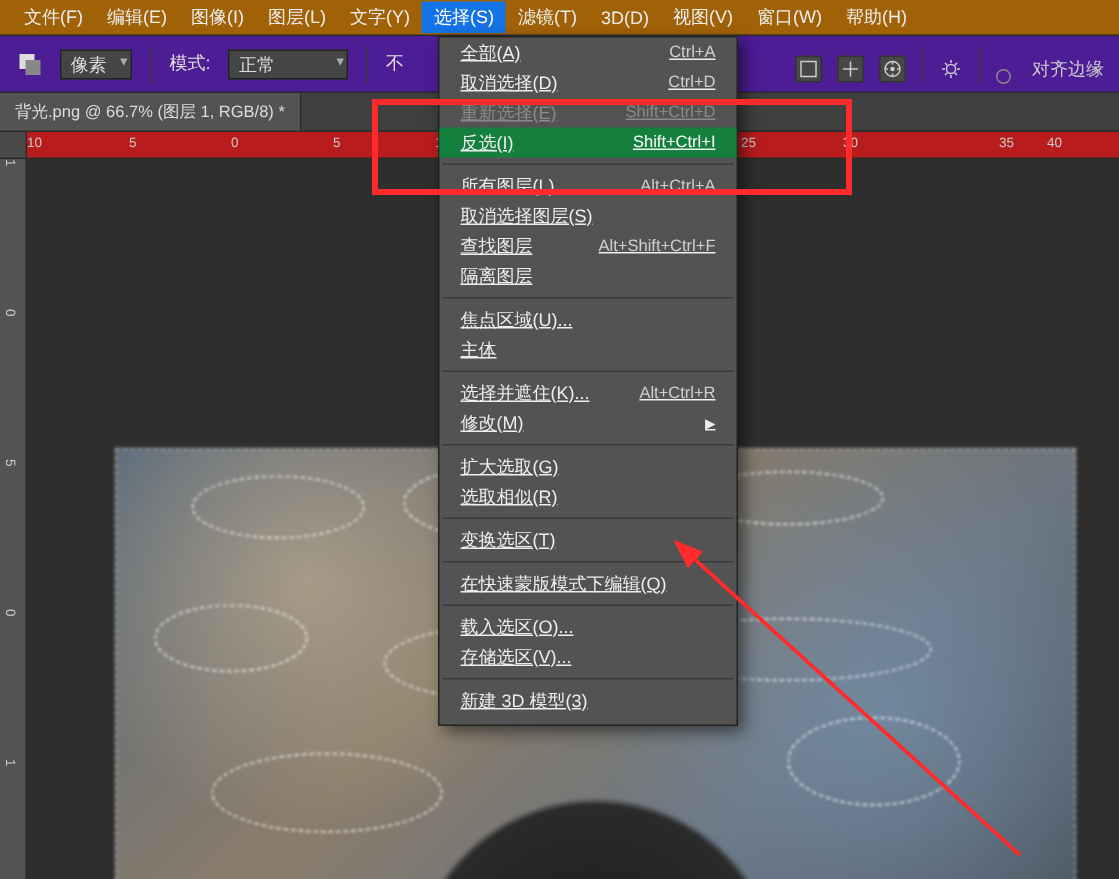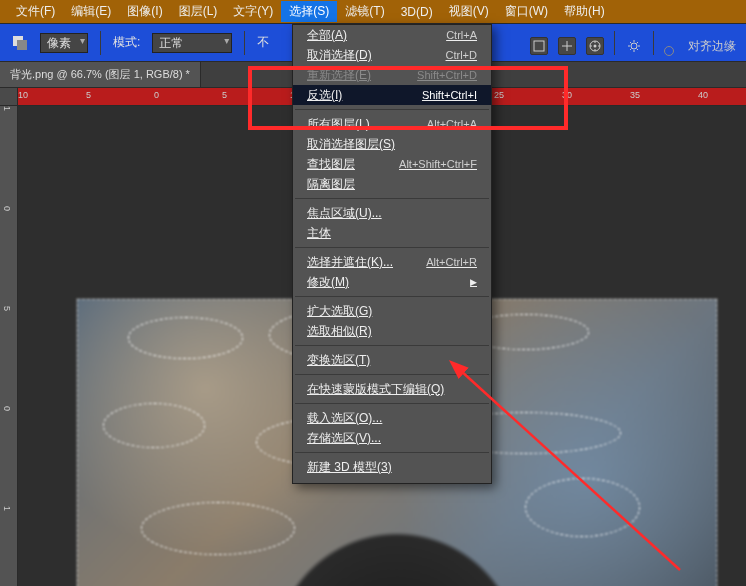--- a/index.html
+++ b/index.html
@@ -1,20 +1,20 @@
 <!DOCTYPE html>
 <html><head>
 <meta charset="utf-8">
 <style>
 * { margin: 0; padding: 0; box-sizing: border-box; }
 body { background: #535353; font-family: "Microsoft YaHei", sans-serif; font-size: 12px; color: #e0e0e0; width: 746px; height: 586px; overflow: hidden; position: relative; }
 .menubar { background: #a16207; height: 24px; display: flex; align-items: center; padding-left: 8px; border-bottom: 1px solid #2a2a2a; }
 .menubar-item { padding: 2px 8px; cursor: pointer; color: #eee; }
 .menubar-item.open { background: #1473e6; color: #fff; }
-.toolbar { background: #1d4ed8; height: 38px; display: flex; align-items: center; padding-left: 12px; border-bottom: 1px solid #2a2a2a; gap: 12px; position: relative; }
+.toolbar { background: #4c1d95; height: 38px; display: flex; align-items: center; padding-left: 12px; border-bottom: 1px solid #2a2a2a; gap: 12px; position: relative; }
 .tool-icon { width: 16px; height: 16px; display:flex; align-items:center; justify-content:center; }
 .tool-sep { width:1px; height:24px; background:#3a3a3a; }
 .tool-label { color: #e0e0e0; }
 .tool-select { background:#454545; border:1px solid #222; color:#ddd; font-size:12px; padding:1px 16px 1px 6px; height:20px; appearance:none; position:relative; }
 .select-wrap{ position:relative; display:inline-block; }
 .select-wrap::after{ content:"▾"; position:absolute; right:3px; top:2px; color:#aaa; font-size:10px; pointer-events:none; }
 .tab-bar { background:#3f3f3f; height:26px; display:flex; align-items:stretch; border-bottom:1px solid #2a2a2a; }
 .doc-tab { background:#535353; color:#ddd; padding:4px 10px; font-size:11px; border-right:1px solid #2a2a2a; display:flex; align-items:center; }
 .ruler-h { background:#b91c1c; height:18px; position:relative; border-bottom:1px solid #2a2a2a; margin-left:18px; overflow:hidden; }
 .ruler-v { position:absolute; left:0; top:106px; width:18px; bottom:0; background:#535353; border-right:1px solid #2a2a2a; overflow:hidden; }
@@ -37,21 +37,21 @@
 .b1{left:8%;top:6%;width:18%;height:14%}
 .b2{left:30%;top:3%;width:25%;height:18%}
 .b3{left:60%;top:5%;width:20%;height:12%}
 .b4{left:4%;top:35%;width:16%;height:15%}
 .b5{left:28%;top:40%;width:22%;height:16%}
 .b6{left:55%;top:38%;width:30%;height:14%}
 .b7{left:10%;top:68%;width:24%;height:18%}
 .b8{left:70%;top:60%;width:18%;height:20%}
 .menu-dropdown { position:absolute; left:292px; top:24px; width:200px; background:#535353; border:1px solid #222; box-shadow:4px 4px 10px rgba(0,0,0,0.5); z-index:50; padding-bottom:6px;}
 .menu-item { display:flex; justify-content:space-between; align-items:center; padding:1px 14px; color:#eee; cursor:pointer; font-size:12px; min-height:20px;text-decoration:underline;}
-.menu-item.highlight{ background:#0f172a; }
+.menu-item.highlight{ background:#15803d; }
 .menu-item.disabled{ color:#8a8a8a; }
 .menu-sep{ height:1px; background:#3a3a3a; margin:4px 2px; }
 .menu-shortcut{ color:#d0d0d0; font-size:11px; margin-left:14px; white-space:nowrap;}
 .menu-item.highlight .menu-shortcut{ color:#fff; }
 .menu-item.disabled .menu-shortcut{ color:#8a8a8a;}
 .submenu-arrow{ font-size:9px; }
 .annotation-box { position:absolute; left:248px; top:66px; width:320px; height:64px; border:4px solid #ff2a2a; z-index:60; pointer-events:none; }
 .annotation-arrow { position:absolute; z-index:55; pointer-events:none; }
 .toolbar .righticons{ position:absolute; right:10px; display:flex; align-items:flex-end; gap:10px; color:#aaa;}
 .righticons .iconbox{width:18px;height:18px;display:flex;align-items:center;justify-content:center;color:#c8c8c8}
@@ -131,21 +131,21 @@
 <div class="ruler-h" id="rulerH">
     <span class="tick" style="left: 0px;">10</span>
     <span class="tick" style="left: 68px;">5</span>
     <span class="tick" style="left: 136px;">0</span>
     <span class="tick" style="left: 204px;">5</span>
     <span class="tick" style="left: 272px;">10</span>
     <span class="tick" style="left: 340px;">15</span>
     <span class="tick" style="left: 408px;">20</span>
     <span class="tick" style="left: 476px;">25</span>
     <span class="tick" style="left: 544px;">30</span>
-    <span class="tick" style="left: 612px;">35</span>
+    <span class="tick" style="left: 648px;">35</span>
     <span class="tick" style="left: 680px;">40</span>
   </div>
 <div class="ruler-v" id="rulerV">
     <span class="tick" style="top: 0px;">1</span>
     <span class="tick" style="top: 100px;">0</span>
     <span class="tick" style="top: 200px;">5</span>
     <span class="tick" style="top: 300px;">0</span>
     <span class="tick" style="top: 400px;">1</span>
   </div>
 

